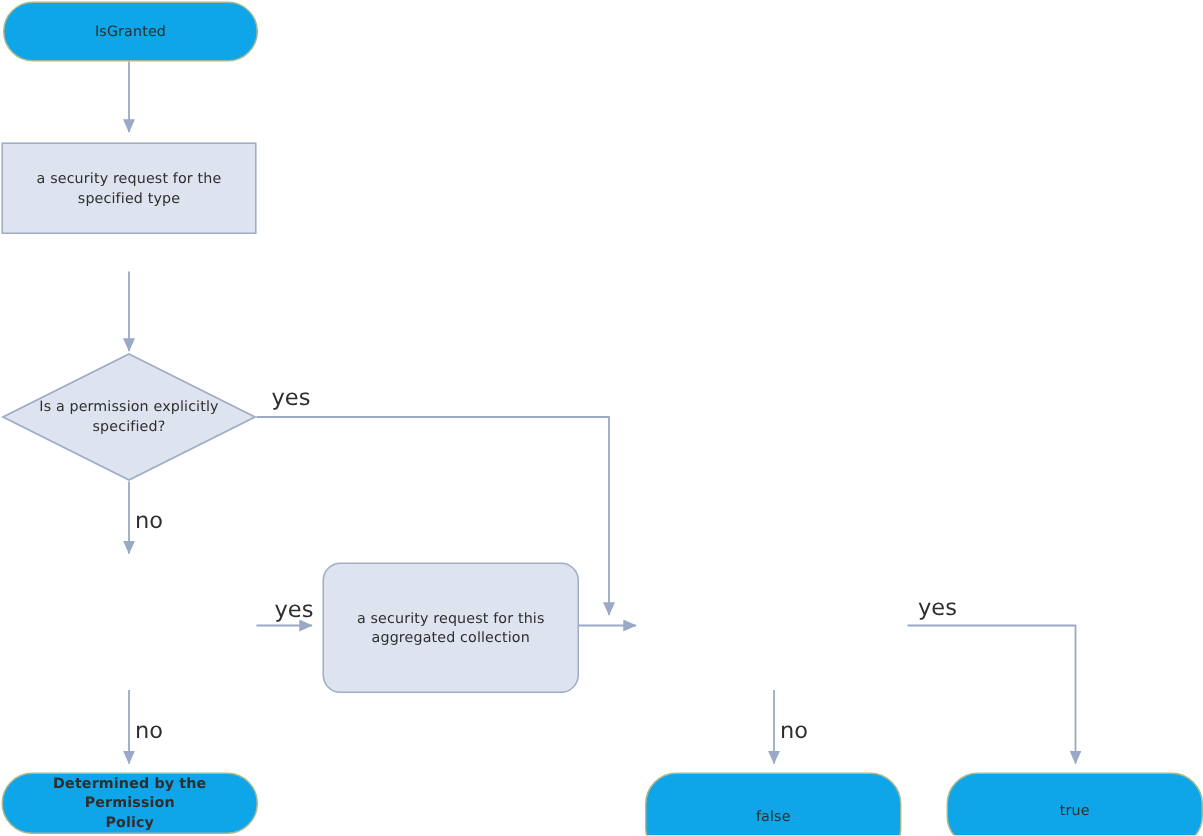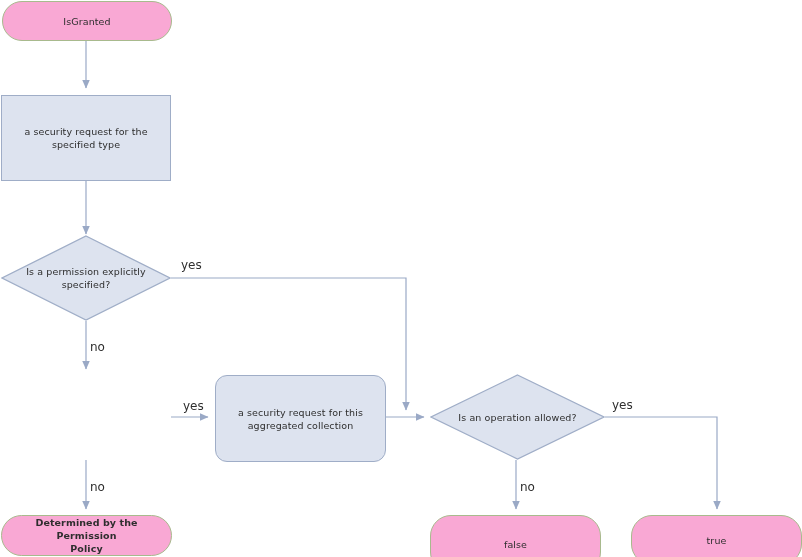--- a/index.html
+++ b/index.html
@@ -30,21 +30,21 @@
     display: flex;
     align-items: center;
     justify-content: center;
     text-align: center;
     color: #2e2e2e;
     font-size: 9.5px;
     line-height: 13px;
     letter-spacing: 0.1px;
   }
   .terminal {
-    background: #f9a8d4;
+    background: #0ea5e9;
     border: 1px solid #a8ba8d;
     border-radius: 21px;
   }
   .process {
     background: #dde3ef;
     border: 1px solid #9fadc7;
   }
   .decision-wrap {
     position: absolute;
     box-sizing: border-box;
@@ -69,21 +69,21 @@
     color: #2e2e2e;
     font-size: 9.5px;
     line-height: 13px;
     letter-spacing: 0.1px;
     padding: 0 8px;
     box-sizing: border-box;
   }
   .edge-label {
     position: absolute;
     color: #2e2e2e;
-    font-size: 12px;
+    font-size: 15px;
     line-height: 12px;
     white-space: nowrap;
   }
   .node-text {
     display: block;
     white-space: pre-line;
     padding: 0 6px;
   }
 </style>
 </head>
@@ -116,49 +116,41 @@
       <path d="M605,417 L717,417 L717,509" marker-end="url(#arrow)"></path>
 
       <path d="M516,460 L516,509" marker-end="url(#arrow)"></path>
     </g>
   </svg>
 
   <div class="node terminal" style="left:2px; top:1px; width:170px; height:40px;">
     <span class="node-text">IsGranted</span>
   </div>
 
-  <div class="node process" style="left:1px; top:95px; width:170px; height:86px;">
+  <div class="node process" style="left:1px; top:95px; width:170px; height:61px;">
     <span class="node-text">a security request for the
 specified type</span>
   </div>
 
   <div class="decision-wrap" style="left:1px; top:235px; width:170px; height:86px;padding-left:20px;">
     <svg class="decision-shape" viewBox="0 0 170 86" preserveAspectRatio="none">
       <polygon points="85,1 169,43 85,85 1,43" fill="#dde3ef" stroke="#9fadc7" stroke-width="1.3"></polygon>
     </svg>
     <div class="decision-label">
       <span class="node-text">Is a permission explicitly
 specified?</span>
     </div>
   </div>
 
 
   <div class="node process" style="left:215px; top:375px; width:171px; height:87px;border-radius:12px;">
     <span class="node-text">a security request for this
 aggregated collection</span>
   </div>
 
-  <div class="decision-wrap" style="left:430px; top:374px; width:175px; height:86px;">
-    <svg class="decision-shape" viewBox="0 0 175 86" preserveAspectRatio="none">
-      <polygon points="87.5,1 174,43 87.5,85 1,43" fill="#dde3ef" stroke="#9fadc7" stroke-width="1.3"></polygon>
-    </svg>
-    <div class="decision-label">
-      <span class="node-text">Is an operation allowed?</span>
-    </div>
-  </div>
 
   <div class="node terminal" style="left:1px; top:515px; width:171px; height:41px;font-weight:bold;">
     <span class="node-text">Determined by the Permission
 Policy</span>
   </div>
 
   <div class="node terminal" style="left:430px; top:515px; width:171px; height:58px;">
     <span class="node-text">false</span>
   </div>
 

